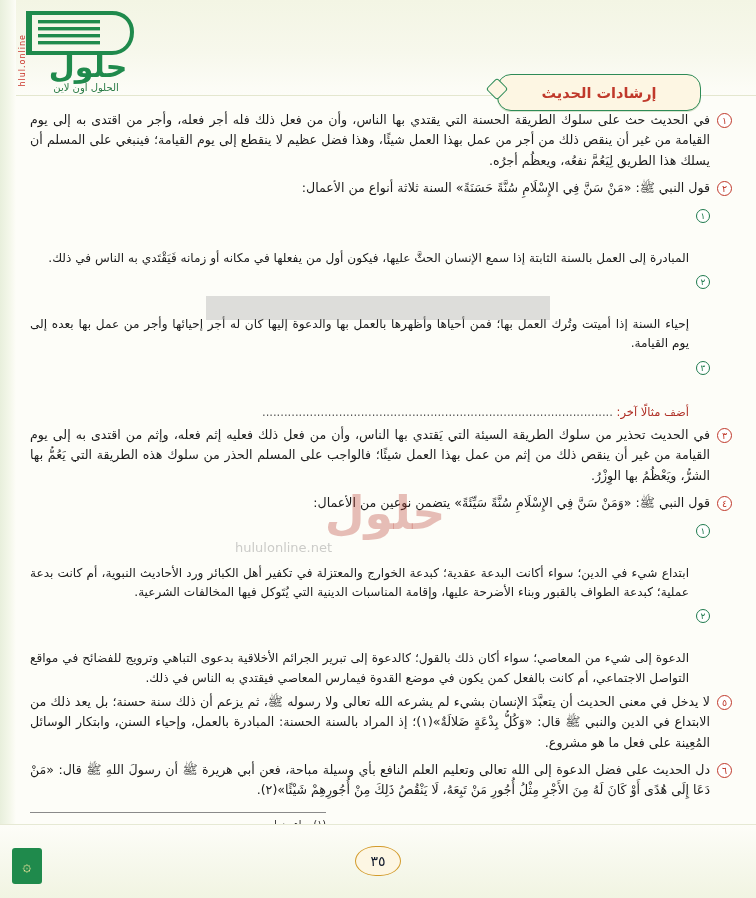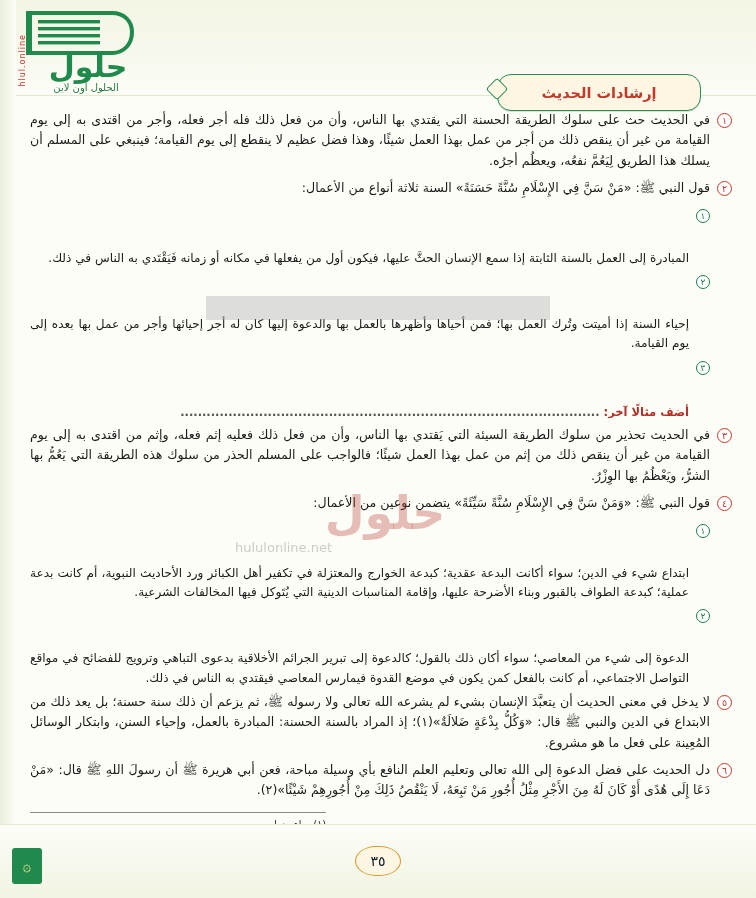--- a/index.html
+++ b/index.html
@@ -171,21 +171,20 @@
   .sublist { margin-right: 22px; }
   .sub-item { margin-bottom: 4px; }
 
   .rd { color: #b03128; }
 
   .dotted-line {
     display: block;
     margin-top: 2px;
     color: #1f7a4d;
     font-size: 11.5px;
-    font-weight: bold;
   }
   .dots { letter-spacing: 1.6px; color: #555; }
 
   
   .footnotes {
     position: absolute;
     right: 430px;
     left: 30px;
     top: 812px;
     direction: rtl;

